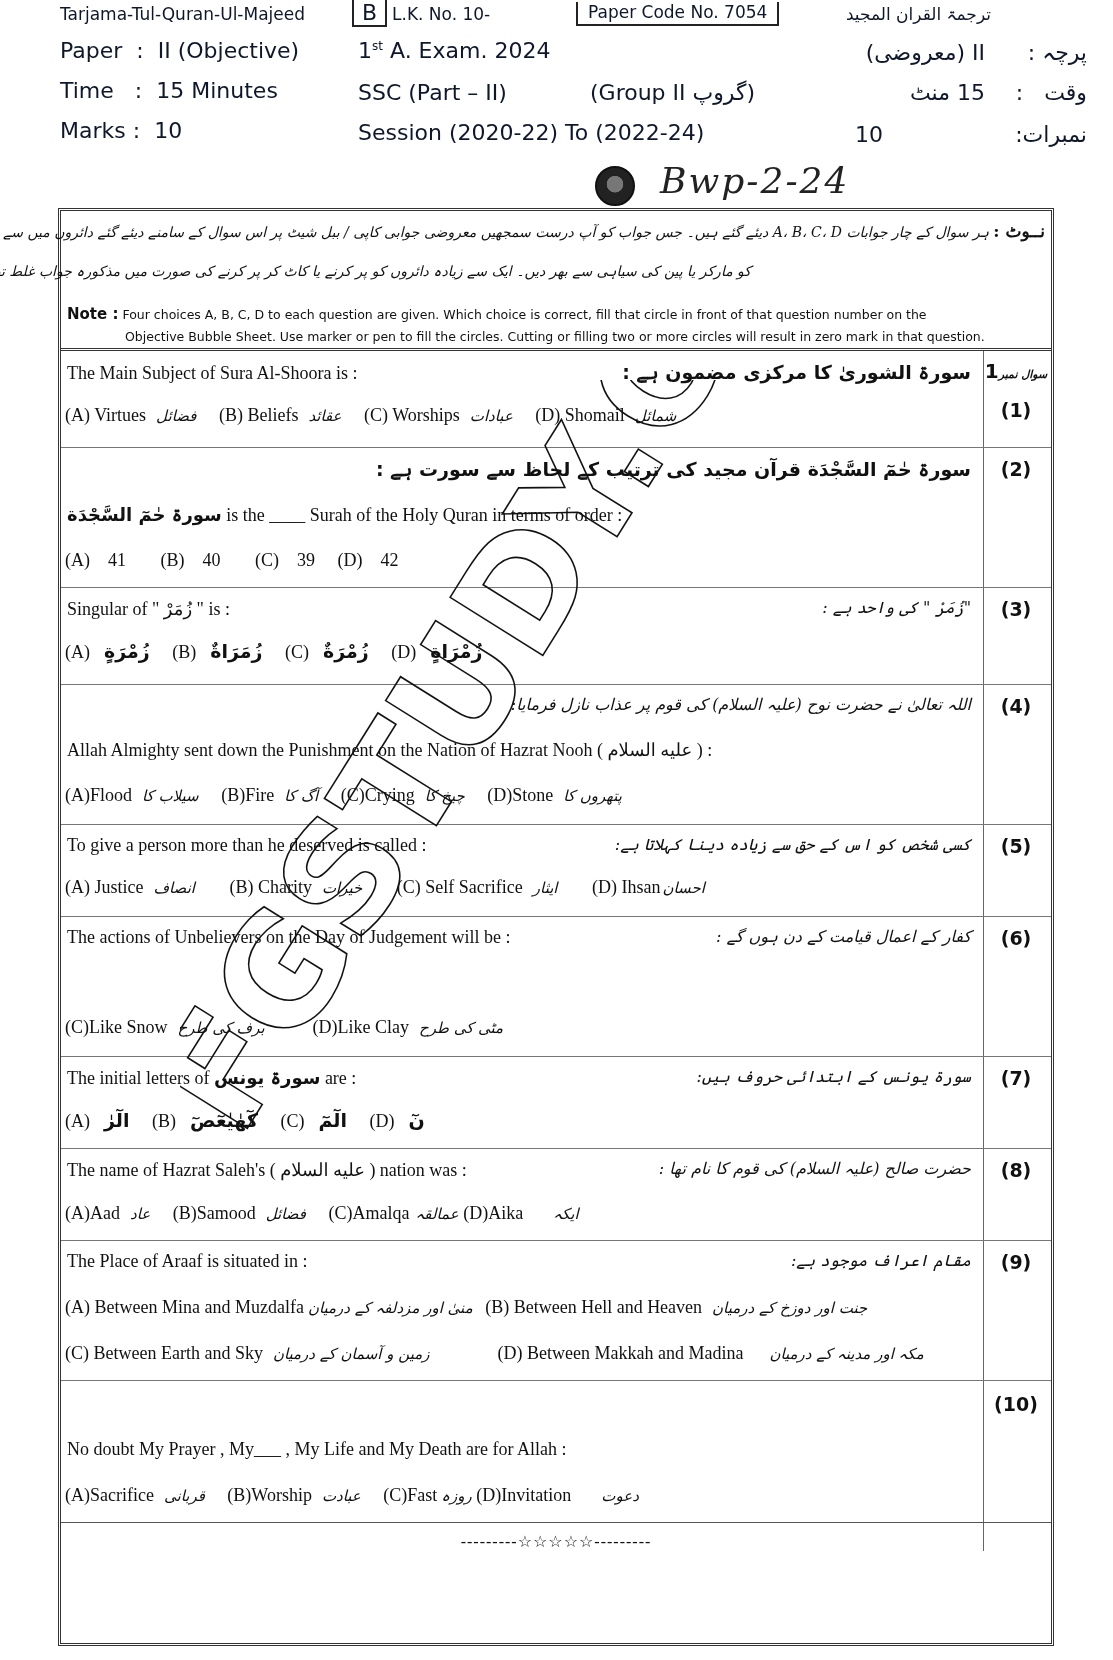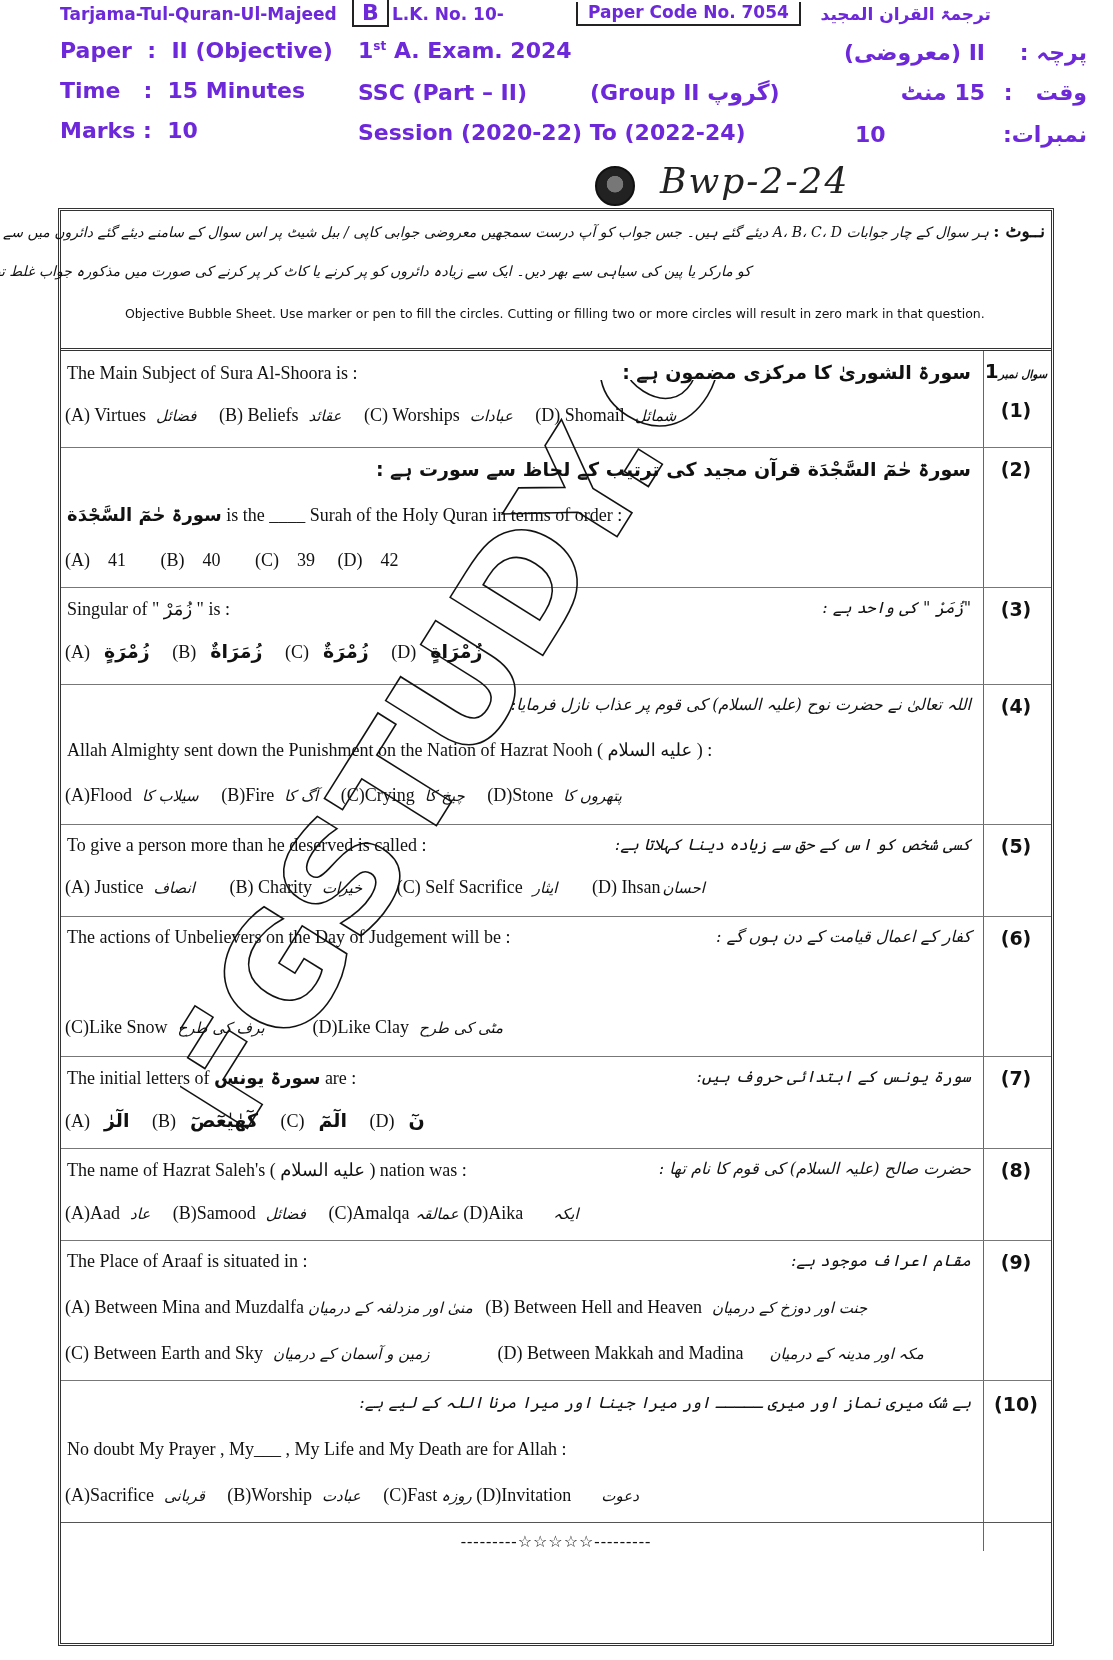--- a/index.html
+++ b/index.html
@@ -1,17 +1,17 @@
 <!DOCTYPE html>
 <html><head>
 <meta charset="utf-8">
 <style>
   html, body { margin:0; padding:0; background:#ffffff; }
   body { width:1113px; height:1660px; position:relative; overflow:hidden; color:#111; font-family:"Liberation Serif", serif; }
-  .hdr { position:absolute; font-family:"DejaVu Sans", sans-serif; font-weight:bold; color:#6d28d9; white-space:nowrap; }
+  .hdr { position:absolute; font-family:"DejaVu Sans", sans-serif; font-weight:normal; color:#0f172a; white-space:nowrap; }
   .hdr-sm { font-size:17px; }
   .hdr-lg { font-size:22px; }
   .boxed { border:2px solid #222; border-top:none; padding:0 10px 2px 10px; }
   .boxB { border:2px solid #222; border-top:none; padding:0 8px; font-size:22px; }
   .urdu { direction:rtl; font-family:"DejaVu Sans", sans-serif; }
   sup { font-size:12px; }
   .emblem { position:absolute; left:595px; top:166px; width:40px; height:40px; border-radius:50%; background:radial-gradient(circle at 50% 45%, #777 0 30%, #222 32% 100%); border:2px solid #111; box-sizing:border-box; }
   .handwritten { position:absolute; left:660px; top:160px; font-family:"DejaVu Serif", serif; font-style:italic; font-size:36px; color:#222; letter-spacing:2px; }
 
   .frame { position:absolute; left:58px; top:208px; width:996px; height:1438px; border:3px double #333; box-sizing:border-box; }
@@ -66,20 +66,21 @@
 
 <div class="emblem"></div>
 <div class="handwritten">Bwp-2-24</div>
 
 <div class="frame">
 
   <div class="note">
     <div class="note-urdu1"><b style="font-style:normal;font-size:17px;">نــوٹ :</b> <span>ہر سوال کے چار جوابات A، B، C، D دیئے گئے ہیں۔ جس جواب کو آپ درست سمجھیں معروضی جوابی کاپی / ببل شیٹ پر اس سوال کے سامنے دیئے گئے دائروں میں سے متعلقہ دائرہ</span></div>
     <div class="note-urdu2">کو مارکر یا پین کی سیاہی سے بھر دیں۔ ایک سے زیادہ دائروں کو پر کرنے یا کاٹ کر پر کرنے کی صورت میں مذکورہ جواب غلط تصور ہو گا۔</div>
     <div class="note-en">
+      <div><b>Note :</b> <span>Four choices A, B, C, D to each question are given. Which choice is correct, fill that circle in front of that question number on the</span></div>
       <div class="indent">Objective Bubble Sheet. Use marker or pen to fill the circles. Cutting or filling two or more circles will result in zero mark in that question.</div>
     </div>
   </div>
 
   <div class="qcol-line"></div>
 
   <div class="q" style="top:140px;height:97px;">
     <div class="q-num" style="top:8px;"><span class="sawal">سوال نمبر</span><span class="sawal-num">1</span></div>
     <div class="q-num" style="top:48px;">(1)</div>
     <div class="q-ur bold" style="top:10px;">سورۃ الشوریٰ کا مرکزی مضمون ہے :</div>
@@ -183,21 +184,20 @@
       <span class="opt"><span>(B)</span> <span>Between Hell and Heaven</span><span class="ur">جنت اور دوزخ کے درمیان</span></span>
     </div>
     <div class="opts" style="top:102px;">
       <span class="opt" style="width:410px"><span>(C)</span> <span>Between Earth and Sky</span><span class="ur">زمین و آسمان کے درمیان</span></span>
       <span class="opt"><span>(D)</span> <span>Between Makkah and Madina</span><span class="ur" style="margin-left:26px">مکہ اور مدینہ کے درمیان</span></span>
     </div>
   </div>
 
   <div class="q" style="top:1170px;height:142px;border-bottom:1px solid #555;">
     <div class="q-num" style="top:12px;">(10)</div>
-    <div class="q-ur" style="top:12px;">بے شک میری نماز اور میری ـــــ اور میرا جینا اور میرا مرنا اللہ کے لیے ہے:</div>
     <div class="q-en" style="top:58px;">No doubt My Prayer , My___ , My Life and My Death are for Allah  :</div>
     <div class="opts" style="top:104px;">
       <span class="opt"><span>(A)</span><span>Sacrifice</span><span class="ur">قربانی</span></span>
       <span class="opt"><span>(B)</span><span>Worship</span><span class="ur">عبادت</span></span>
       <span class="opt" style="margin-right:0"><span>(C)</span><span>Fast</span><span class="ur" style="margin-left:4px">روزہ</span></span>
       <span class="opt"><span>(D)</span><span>Invitation</span><span class="ur" style="margin-left:30px">دعوت</span></span>
     </div>
   </div>
 
   <div class="footer-stars" style="bottom:78px;">---------☆☆☆☆☆---------</div>

